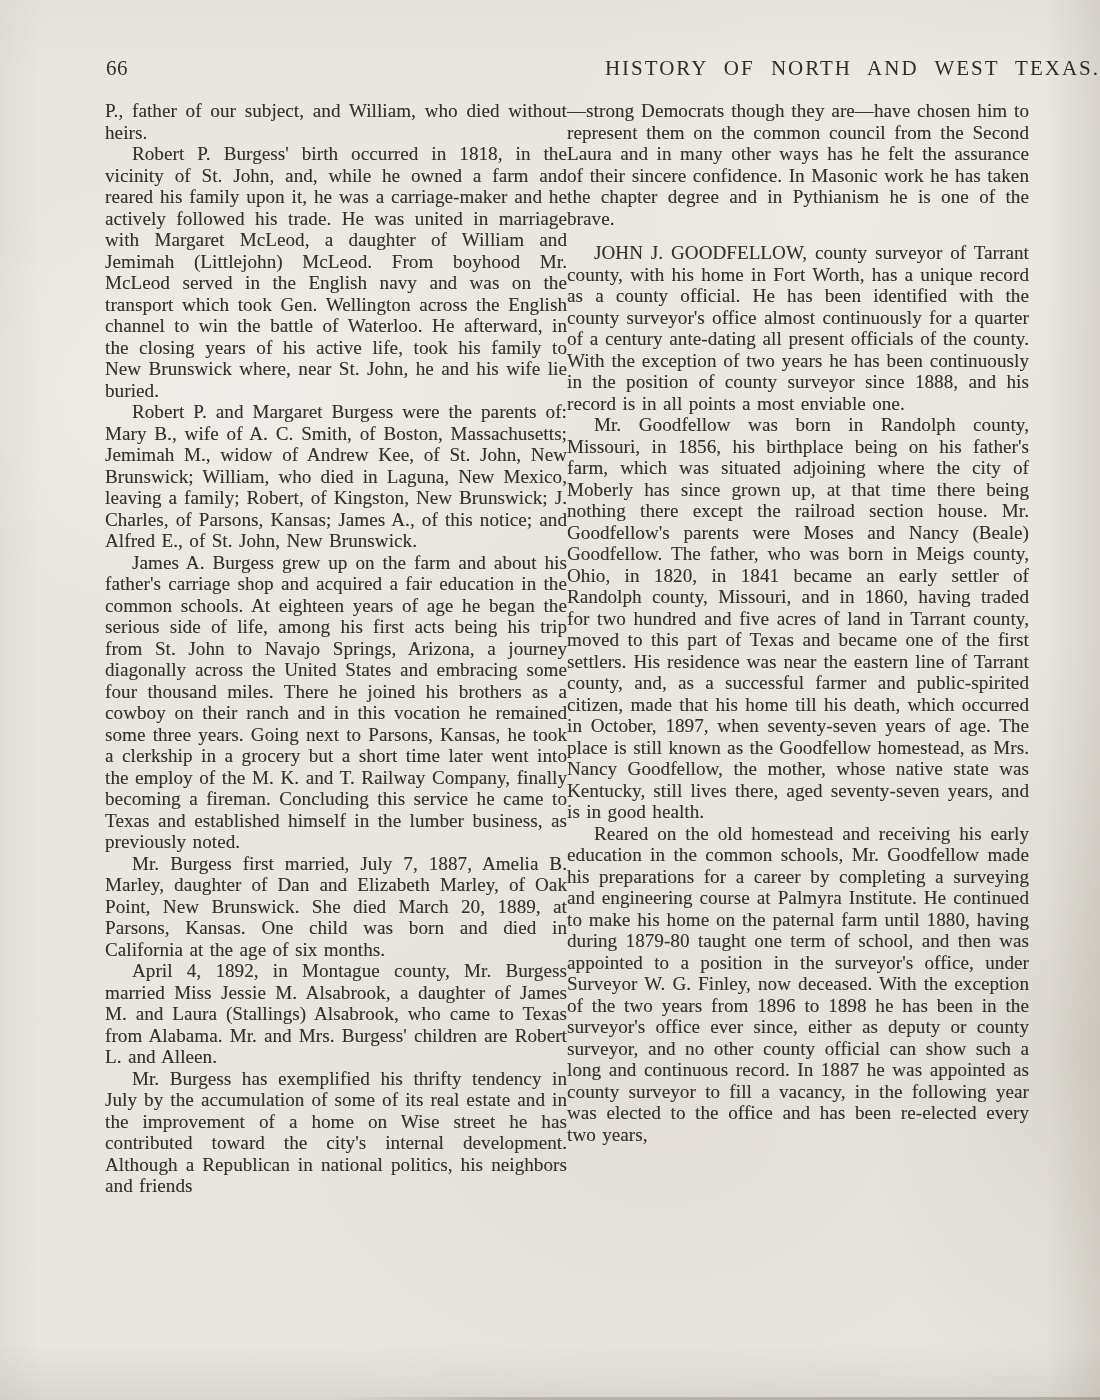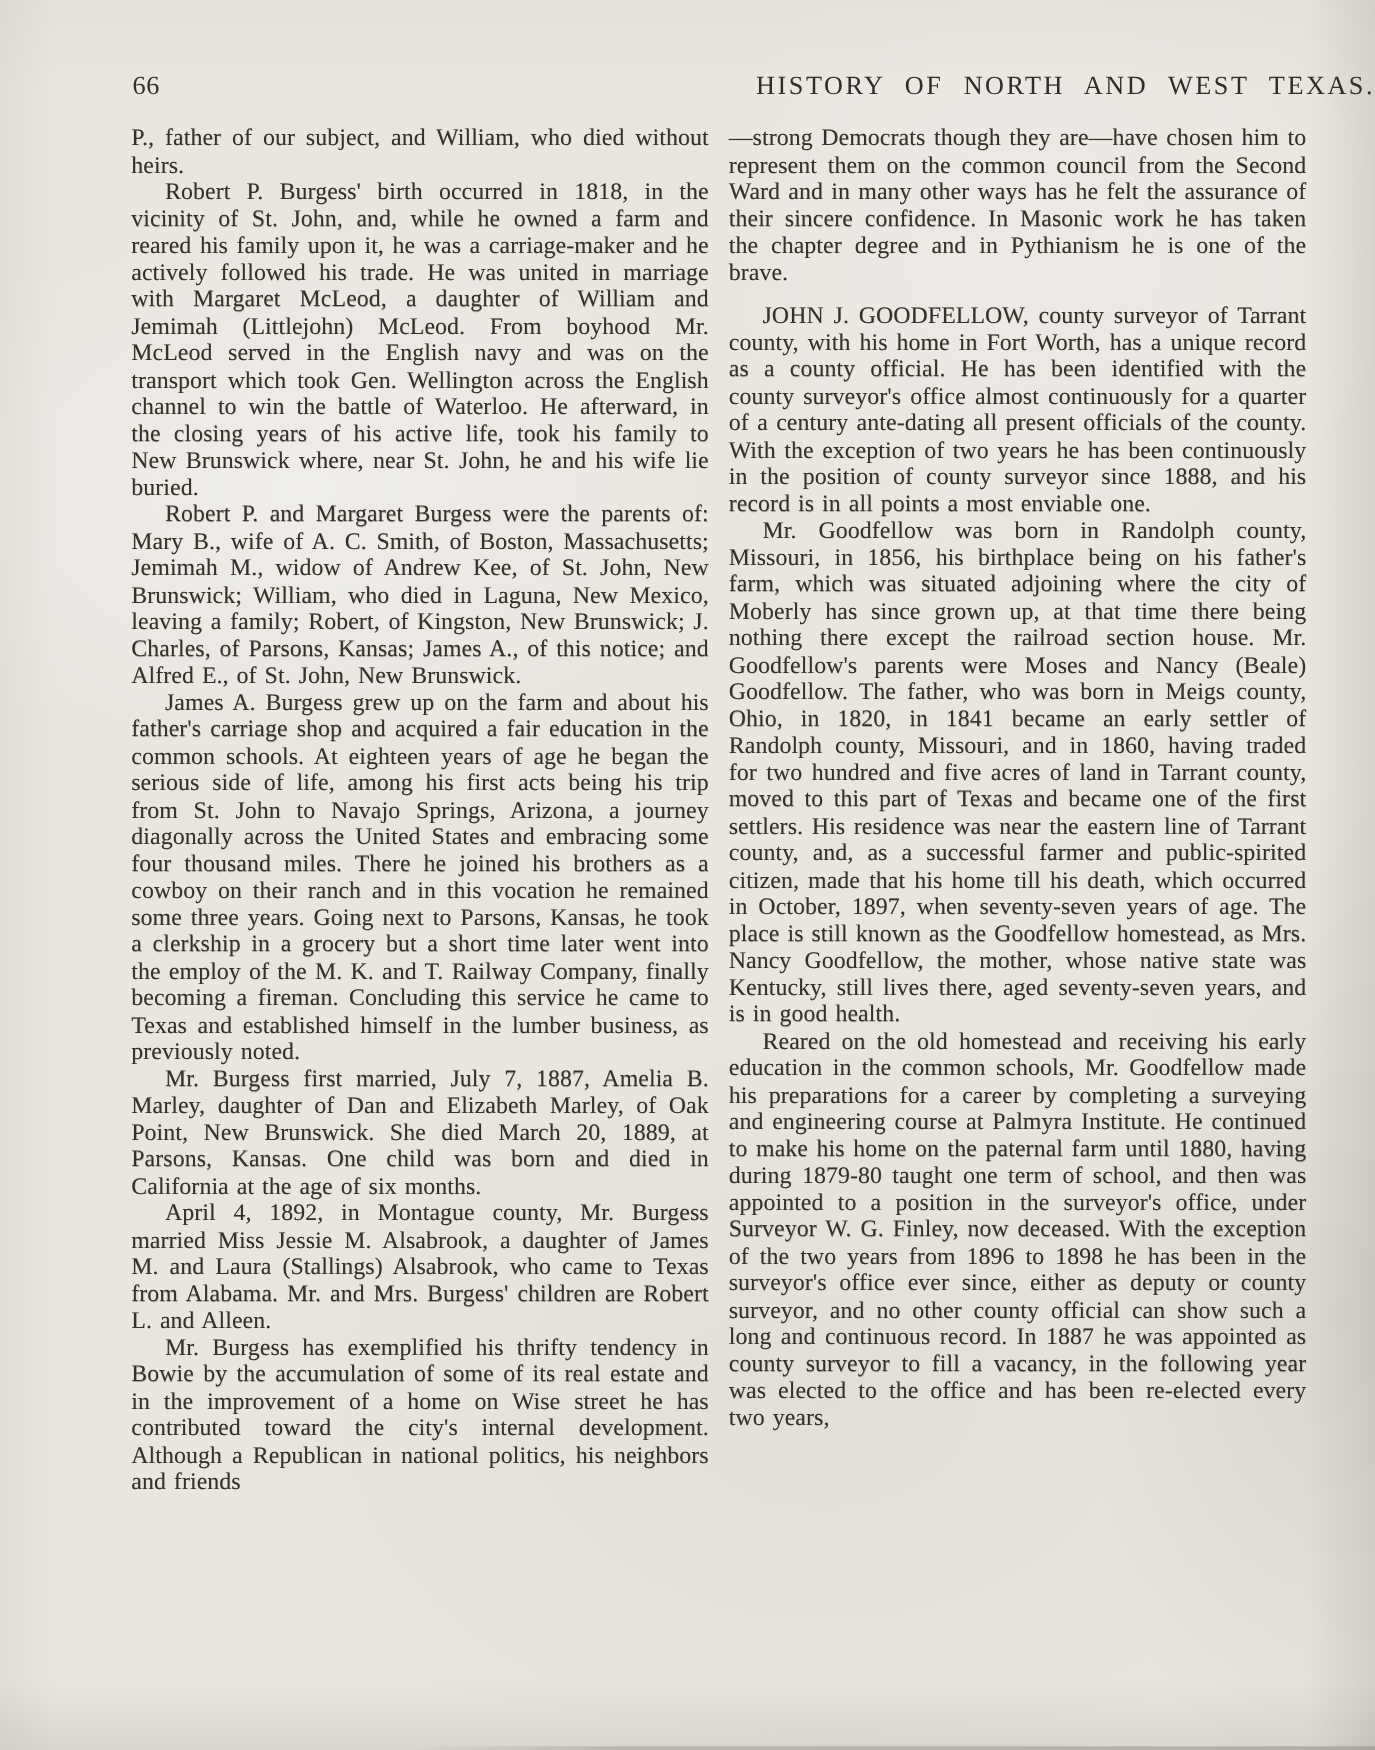--- a/index.html
+++ b/index.html
@@ -46,21 +46,20 @@
     text-align: right;
     font-size: 21px;
     letter-spacing: 2px;
     word-spacing: 9px;
     color: #302d28;
   }
   .columns {
     display: flex;
     padding-left: 105px;
     padding-right: 55px;
-    column-gap: 16px;
   }
   .column {
     width: 462px;
     flex: 0 0 462px;
   }
   .para {
     font-size: 19px;
     line-height: 21.5px;
     text-align: justify;
     word-spacing: 1.5px;
@@ -80,22 +79,22 @@
     <div class="running-title">HISTORY OF NORTH AND WEST TEXAS.</div>
   </div>
   <div class="columns">
     <div class="column">
         <p class="para">P., father of our subject, and William, who died without heirs.</p>
         <p class="para indent">Robert P. Burgess' birth occurred in 1818, in the vicinity of St. John, and, while he owned a farm and reared his family upon it, he was a carriage-maker and he actively followed his trade.  He was united in marriage with Margaret McLeod, a daughter of William and Jemimah (Littlejohn) McLeod.  From boyhood Mr. McLeod served in the English navy and was on the transport which took Gen. Wellington across the English channel to win the battle of Waterloo.  He afterward, in the closing years of his active life, took his family to New Brunswick where, near St. John, he and his wife lie buried.</p>
         <p class="para indent">Robert P. and Margaret Burgess were the parents of:  Mary B., wife of A. C. Smith, of Boston, Massachusetts;  Jemimah M., widow of Andrew Kee, of St. John, New Brunswick;  William, who died in Laguna, New Mexico, leaving a family;  Robert, of Kingston, New Brunswick;  J. Charles, of Parsons, Kansas;  James A., of this notice; and Alfred E., of St. John, New Brunswick.</p>
         <p class="para indent">James A. Burgess grew up on the farm and about his father's carriage shop and acquired a fair education in the common schools.  At eighteen years of age he began the serious side of life, among his first acts being his trip from St. John to Navajo Springs, Arizona, a journey diagonally across the United States and embracing some four thousand miles.  There he joined his brothers as a cowboy on their ranch and in this vocation he remained some three years.  Going next to Parsons, Kansas, he took a clerkship in a grocery but a short time later went into the employ of the M. K. and T. Railway Company, finally becoming a fireman.  Concluding this service he came to Texas and established himself in the lumber business, as previously noted.</p>
         <p class="para indent">Mr. Burgess first married, July 7, 1887, Amelia B. Marley, daughter of Dan and Elizabeth Marley, of Oak Point, New Brunswick.  She died March 20, 1889, at Parsons, Kansas.  One child was born and died in California at the age of six months.</p>
         <p class="para indent">April 4, 1892, in Montague county, Mr. Burgess married Miss Jessie M. Alsabrook, a daughter of James M. and Laura (Stallings) Alsabrook, who came to Texas from Alabama.  Mr. and Mrs. Burgess' children are Robert L. and Alleen.</p>
-        <p class="para indent">Mr. Burgess has exemplified his thrifty tendency in Bowie by the accumulation of some of its real estate and in the improvement of a home on Wise street he has contributed toward the city's internal development.  Although a Republican in national politics, his neighbors and friends</p>
+        <p class="para indent">Mr. Burgess has exemplified his thrifty tendency in July by the accumulation of some of its real estate and in the improvement of a home on Wise street he has contributed toward the city's internal development.  Although a Republican in national politics, his neighbors and friends</p>
       </div>
     <div class="column">
-        <p class="para">—strong Democrats though they are—have chosen him to represent them on the common council from the Second Ward and in many other ways has he felt the assurance of their sincere confidence.  In Masonic work he has taken the chapter degree and in Pythianism he is one of the brave.</p>
+        <p class="para">—strong Democrats though they are—have chosen him to represent them on the common council from the Second Laura and in many other ways has he felt the assurance of their sincere confidence.  In Masonic work he has taken the chapter degree and in Pythianism he is one of the brave.</p>
         <p class="para indent lead-gap">JOHN J. GOODFELLOW, county surveyor of Tarrant county, with his home in Fort Worth, has a unique record as a county official.  He has been identified with the county surveyor's office almost continuously for a quarter of a century ante-dating all present officials of the county.  With the exception of two years he has been continuously in the position of county surveyor since 1888, and his record is in all points a most enviable one.</p>
         <p class="para indent">Mr. Goodfellow was born in Randolph county, Missouri, in 1856, his birthplace being on his father's farm, which was situated adjoining where the city of Moberly has since grown up, at that time there being nothing there except the railroad section house.  Mr. Goodfellow's parents were Moses and Nancy (Beale) Goodfellow.  The father, who was born in Meigs county, Ohio, in 1820, in 1841 became an early settler of Randolph county, Missouri, and in 1860, having traded for two hundred and five acres of land in Tarrant county, moved to this part of Texas and became one of the first settlers.  His residence was near the eastern line of Tarrant county, and, as a successful farmer and public-spirited citizen, made that his home till his death, which occurred in October, 1897, when seventy-seven years of age.  The place is still known as the Goodfellow homestead, as Mrs. Nancy Goodfellow, the mother, whose native state was Kentucky, still lives there, aged seventy-seven years, and is in good health.</p>
         <p class="para indent">Reared on the old homestead and receiving his early education in the common schools, Mr. Goodfellow made his preparations for a career by completing a surveying and engineering course at Palmyra Institute.  He continued to make his home on the paternal farm until 1880, having during 1879-80 taught one term of school, and then was appointed to a position in the surveyor's office, under Surveyor W. G. Finley, now deceased.  With the exception of the two years from 1896 to 1898 he has been in the surveyor's office ever since, either as deputy or county surveyor, and no other county official can show such a long and continuous record.  In 1887 he was appointed as county surveyor to fill a vacancy, in the following year was elected to the office and has been re-elected every two years,</p>
       </div>
   </div>
 </div>
 
 </body></html>

